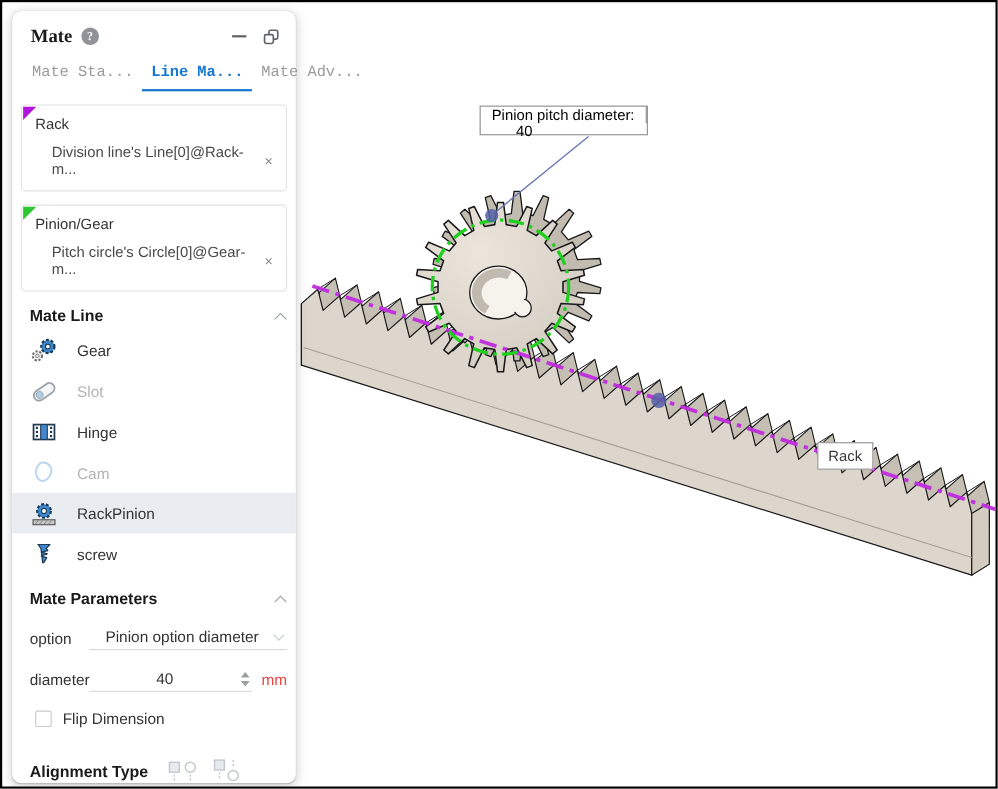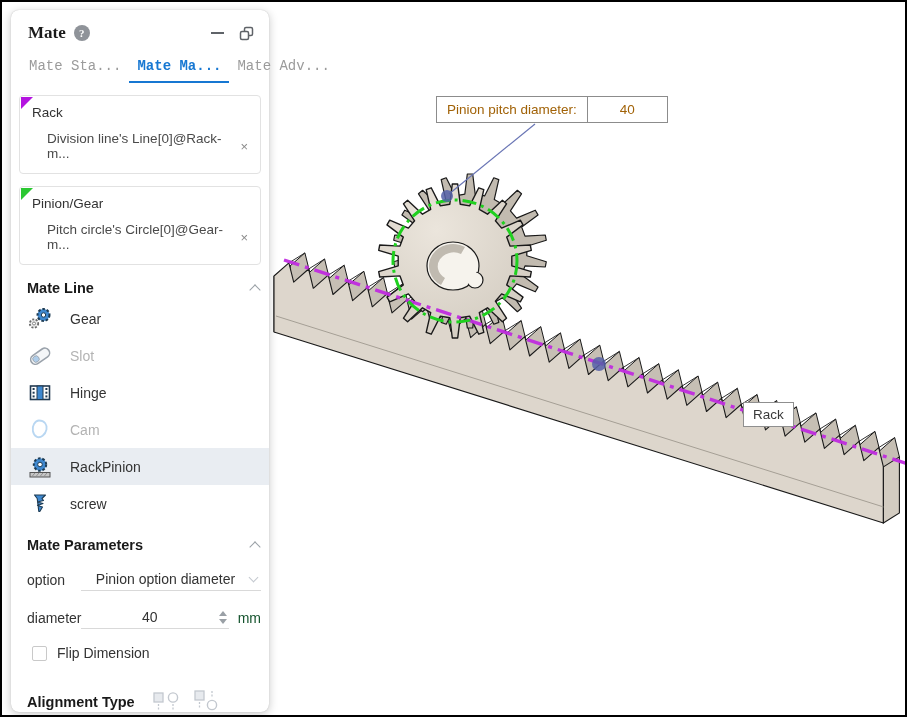--- a/index.html
+++ b/index.html
@@ -53,33 +53,33 @@
   .dd-value { flex:1; text-align:center; color:#333; cursor:pointer; }
   .chev-down { width:7px; height:7px; border-right:1.5px solid #c3c8cf; border-bottom:1.5px solid #c3c8cf;
                transform:rotate(45deg); margin:0 4px 3px 0; cursor:pointer; }
   .dia-line { width:150px; }
   .num-value { flex:1; text-align:center; color:#333; }
   .spinner { display:flex; flex-direction:column; gap:3px; margin-right:2px; cursor:pointer; }
   .sp-up { width:0; height:0; border-left:4px solid transparent; border-right:4px solid transparent;
            border-bottom:5px solid #9aa0a6; }
   .sp-down { width:0; height:0; border-left:4px solid transparent; border-right:4px solid transparent;
              border-top:5px solid #9aa0a6; }
-  .unit { margin-left:9px; padding-bottom:3px; color:#14532d; }
+  .unit { margin-left:9px; padding-bottom:3px; color:#ef4444; }
 
   .check-row { display:flex; align-items:center; gap:10px; margin:16px 0 0 21px; }
   .checkbox { width:15px; height:15px; border:1px solid #c9c9c9; border-radius:2px; background:#fff; cursor:pointer; }
 
   .align-row { display:flex; align-items:center; gap:15px; margin:27px 8px 0 16px; }
   .align-header { font-size:14.5px; font-weight:bold; color:#1a1a1a; }
   .align-icons { display:flex; gap:8px; align-items:center; }
 
   
   .annotation { position:absolute; left:434px; top:94px; display:flex; height:27px;
                 background:#fff; border:1px solid #8c8c8c; z-index:3;
-                font-size:13.5px; color:#a16207; }
+                font-size:13.5px; color:#000000;flex-direction:column; }
   .ann-label { display:flex; align-items:center; padding:0 10px; border-right:1px solid #8c8c8c; }
   .ann-value { width:79px; display:flex; align-items:center; justify-content:center; cursor:text; }
   .rack-tag { position:absolute; left:741px; top:400px; z-index:3; background:#fff;
               border:1px solid #8f8f8f; padding:4px 9px; font-size:13.5px; color:#3a3a3a; }
 </style>
 </head>
 <body>
 
 <div class="screen">
 
@@ -161,21 +161,21 @@
       <span class="restore-btn">
         <svg width="17" height="17">
             <rect x="6.5" y="2.5" width="8" height="8" rx="1.5" fill="#fff" stroke="#5f6368" stroke-width="1.5"></rect>
             <rect x="2.5" y="6.5" width="8" height="8" rx="1.5" fill="#fff" stroke="#5f6368" stroke-width="1.5"></rect>
           </svg>
       </span>
     </div>
 
     <div class="p-tabs">
       <div class="p-tab">Mate Sta...</div>
-      <div class="p-tab active">Mate Ma...</div>
+      <div class="p-tab active">Line Ma...</div>
       <div class="p-tab">Mate Adv...</div>
     </div>
 
     <div class="sel-box">
       <span class="sel-marker" style="border-top-color: rgb(180, 20, 224);"></span>
       <div class="sel-label">Rack</div>
       <div class="sel-item">
         <span>Division line's Line[0]@Rack-m...</span>
         <span class="remove-x">×</span>
       </div>

